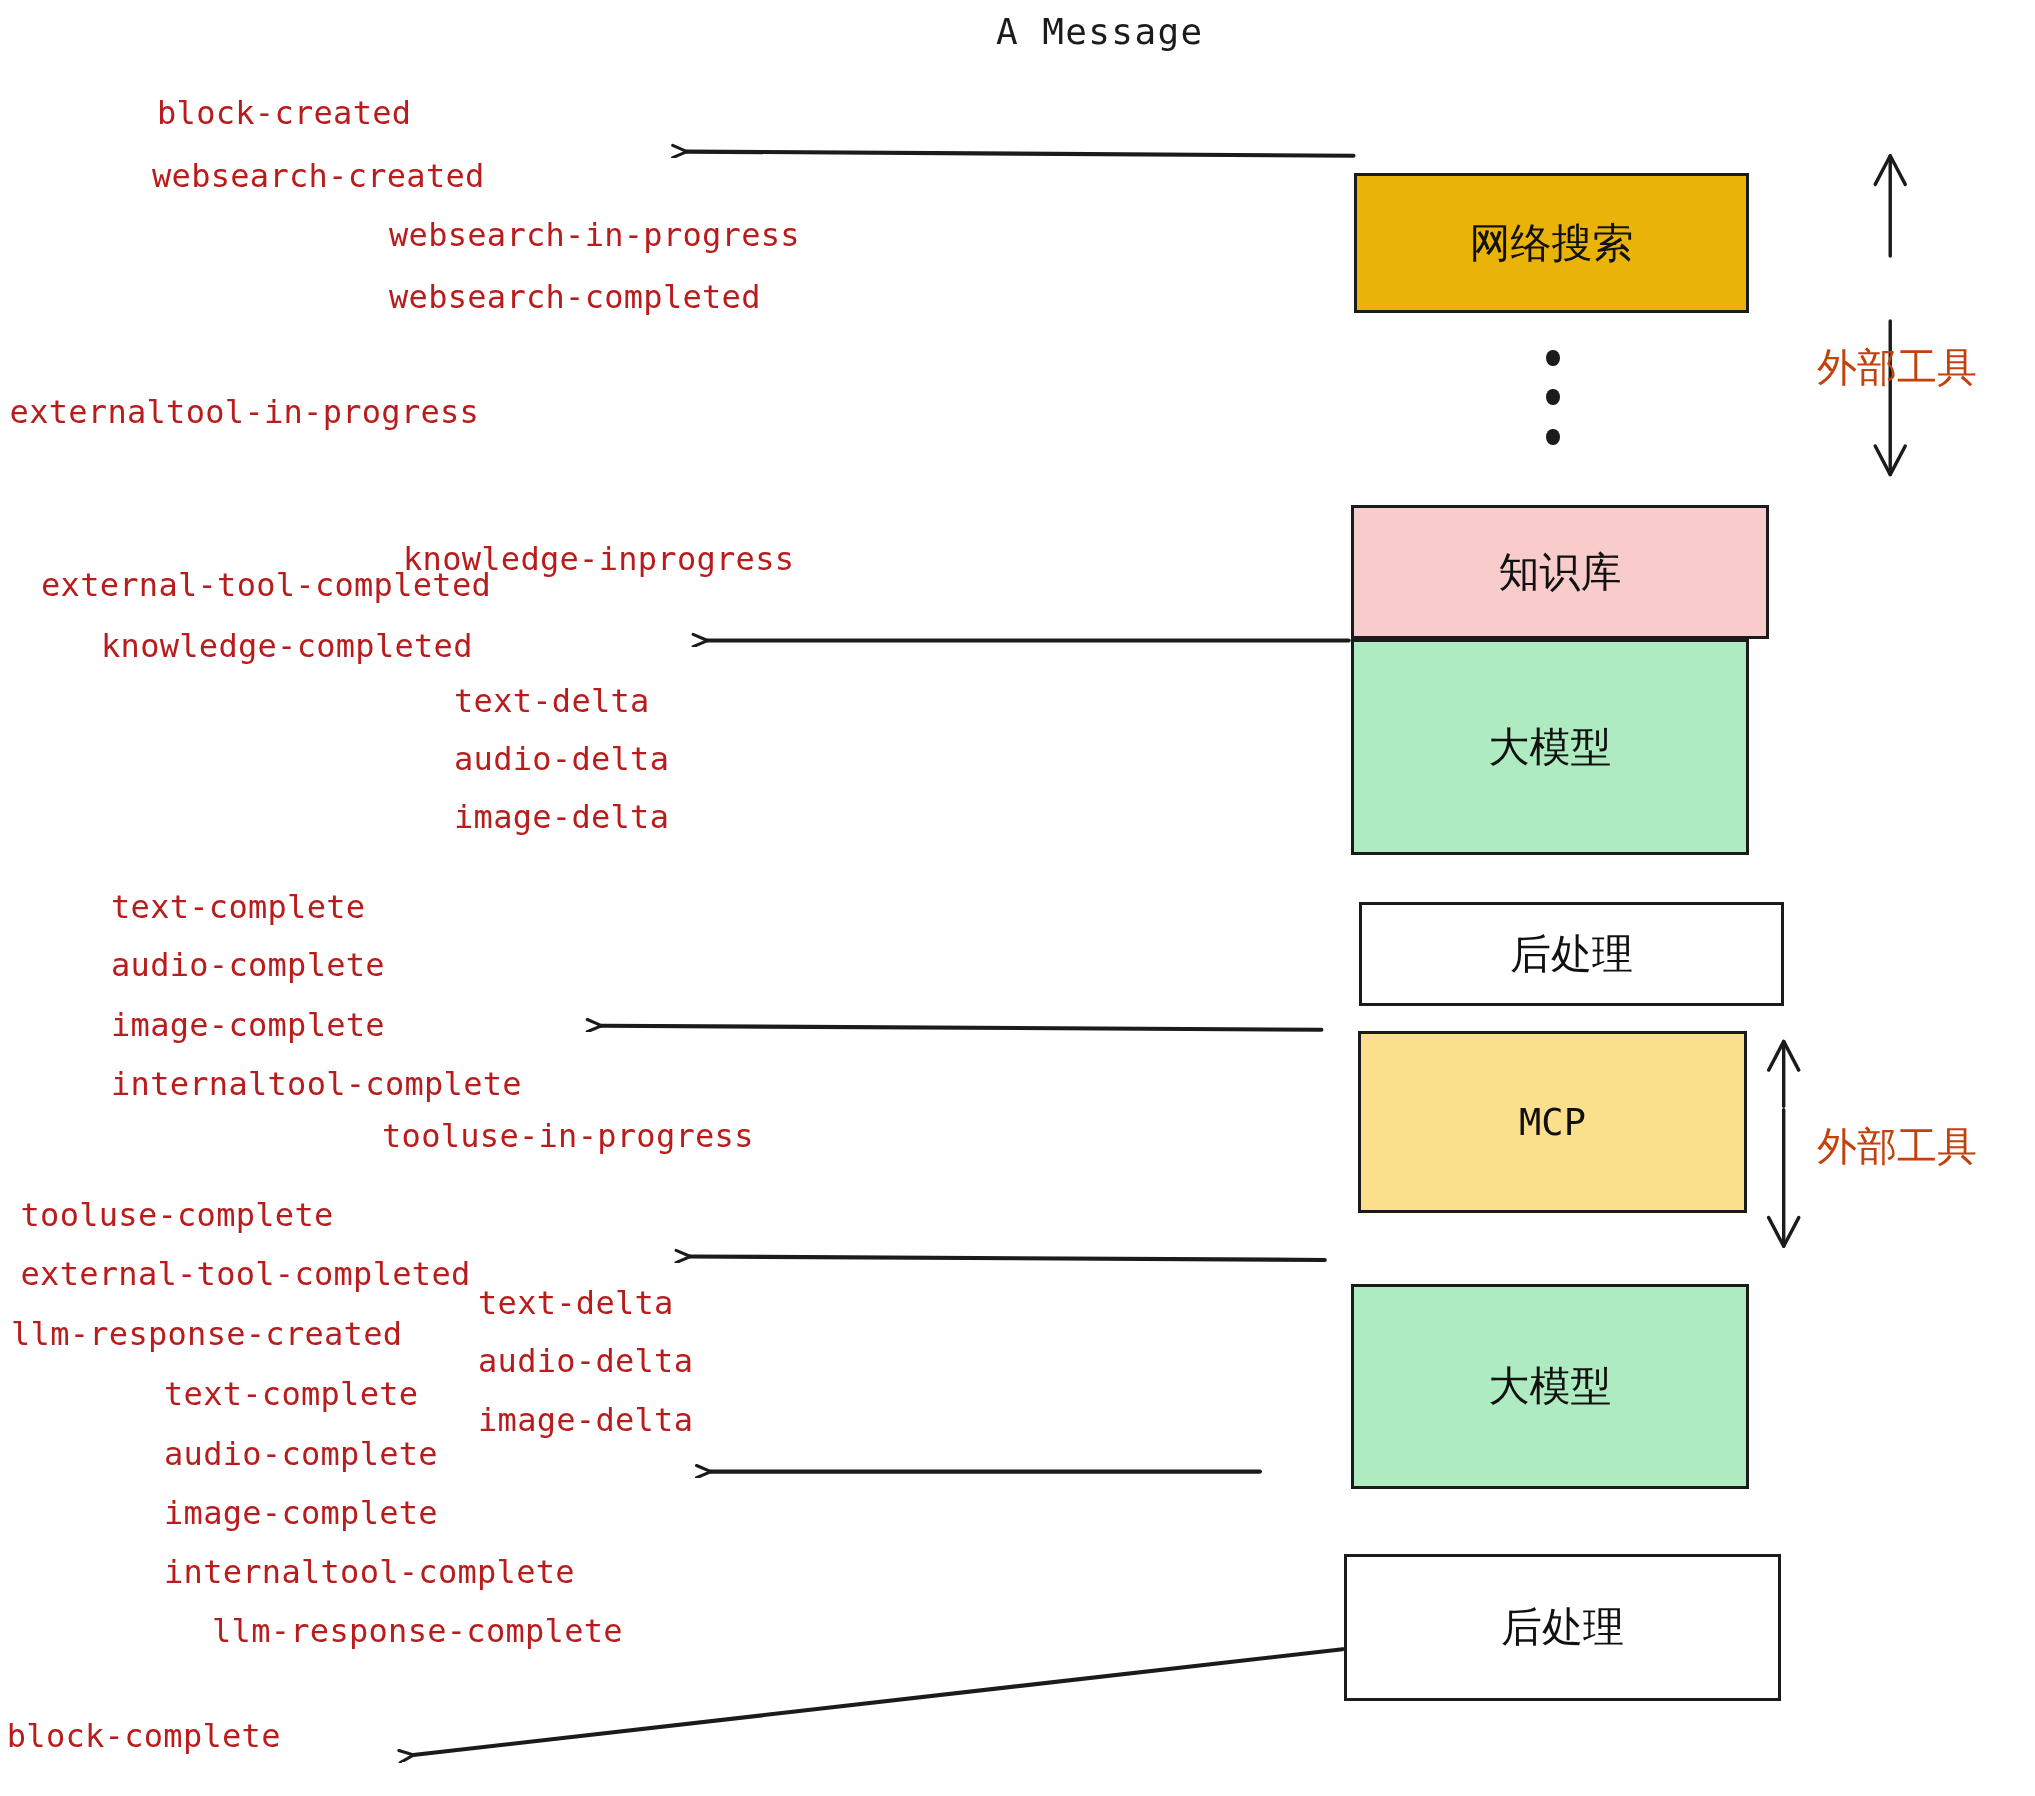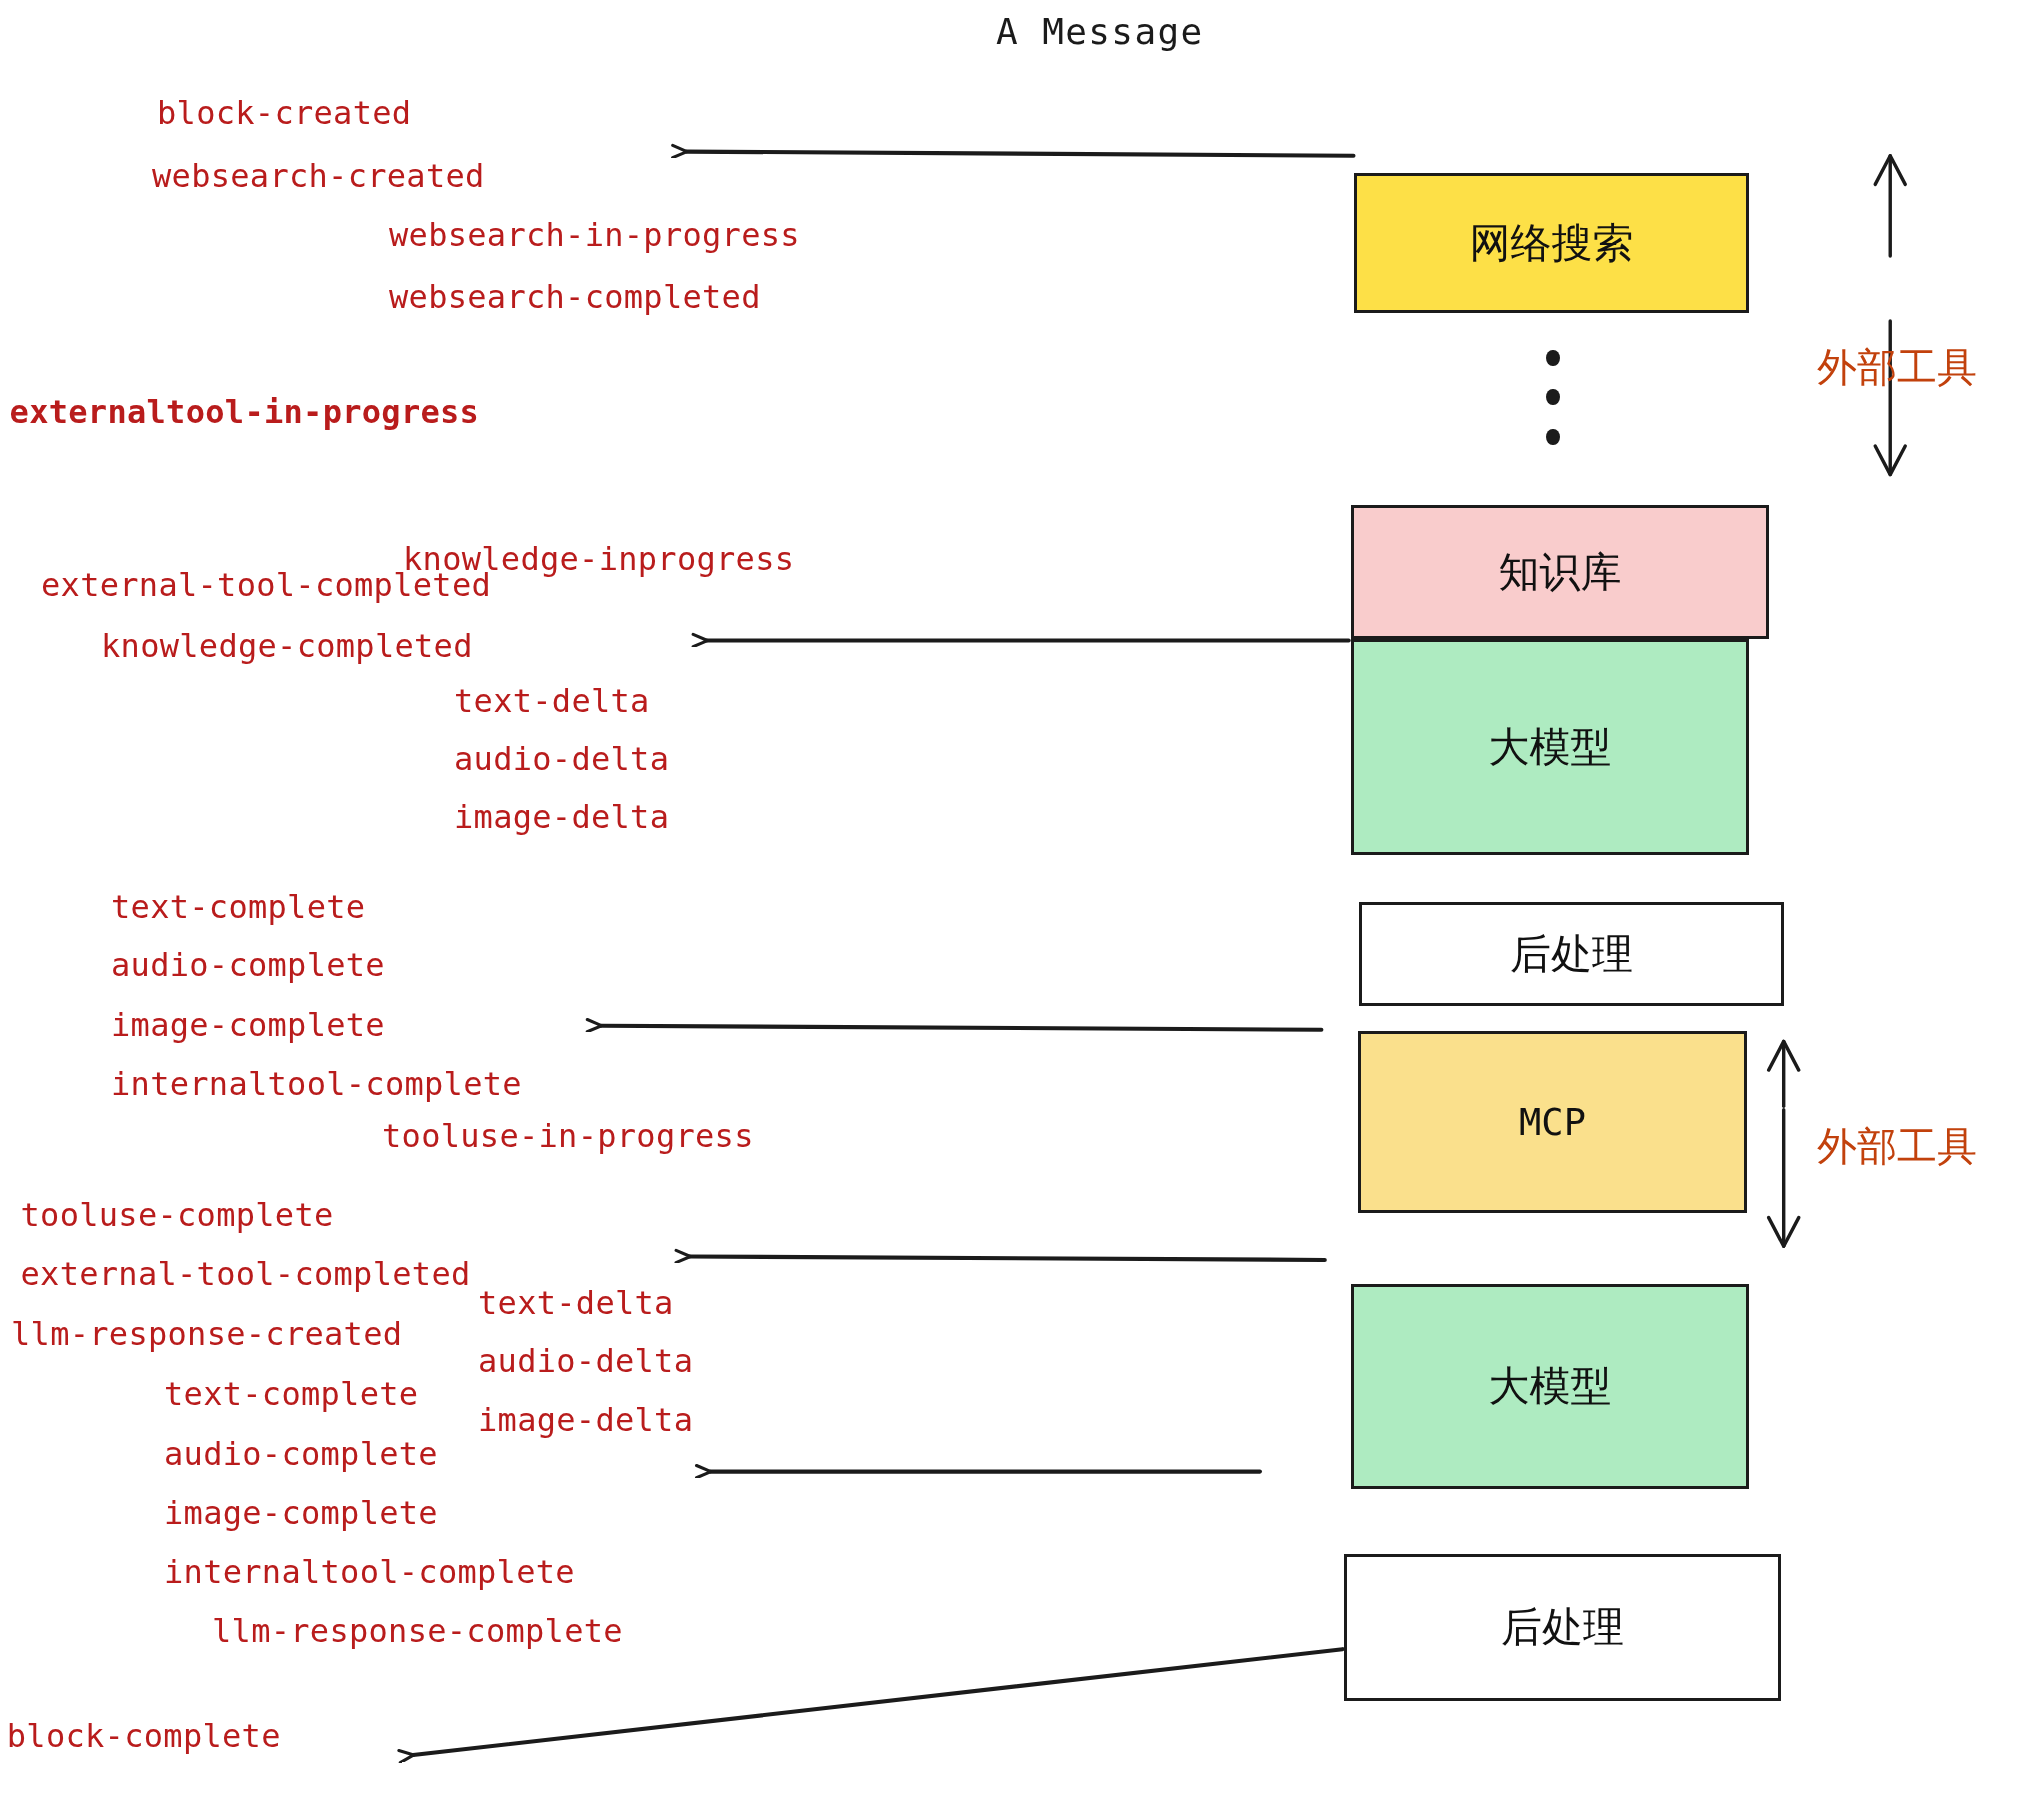--- a/index.html
+++ b/index.html
@@ -59,21 +59,21 @@
           <path d="M 2590,1567 L 2612,1525 L 2634,1567" fill="none" stroke="#1b1b1b" stroke-width="5" stroke-linecap="round" stroke-linejoin="round"></path>
         </g>
         <g>
           <line x1="2612" y1="1625" x2="2612" y2="1825" stroke="#1b1b1b" stroke-width="5"></line>
           <path d="M 2590,1783 L 2612,1825 L 2634,1783" fill="none" stroke="#1b1b1b" stroke-width="5" stroke-linecap="round" stroke-linejoin="round"></path>
         </g>
       </g>
   </svg>
 
   <div id="boxes-layer">
-      <div class="box" style="left: 1354px; top: 173px; width: 395px; height: 140px; background: #fde047;">
+      <div class="box" style="left: 1354px; top: 173px; width: 395px; height: 140px; background: #eab308;">
         <span>网络搜索</span>
       </div>
       <div class="box" style="left: 1351px; top: 505px; width: 418px; height: 134px; background: rgb(249, 204, 204);">
         <span>知识库</span>
       </div>
       <div class="box" style="left: 1351px; top: 639px; width: 398px; height: 216px; background: rgb(174, 235, 193);">
         <span>大模型</span>
       </div>
       <div class="box" style="left: 1359px; top: 902px; width: 425px; height: 104px; background: rgb(255, 255, 255);">
         <span>后处理</span>
@@ -86,21 +86,21 @@
       </div>
       <div class="box" style="left: 1344px; top: 1554px; width: 437px; height: 147px; background: rgb(255, 255, 255);">
         <span>后处理</span>
       </div>
     </div>
   <div id="events-layer">
       <div class="ev" style="left: 157px; top: 97px;">block-created</div>
       <div class="ev" style="left: 152px; top: 160px;">websearch-created</div>
       <div class="ev" style="left: 389px; top: 219px;">websearch-in-progress</div>
       <div class="ev" style="left: 389px; top: 281px;">websearch-completed</div>
-      <div class="ev" style="left: 9.6px; top: 396px; font-weight: bold;">externaltool-in-progress</div>
+      <div class="ev" style="left: 9.6px; top: 396px;">externaltool-in-progress</div>
       <div class="ev" style="left: 403px; top: 543px;">knowledge-inprogress</div>
       <div class="ev" style="left: 41px; top: 569px;">external-tool-completed</div>
       <div class="ev" style="left: 101px; top: 630px;">knowledge-completed</div>
       <div class="ev" style="left: 454px; top: 685px;">text-delta</div>
       <div class="ev" style="left: 454px; top: 743px;">audio-delta</div>
       <div class="ev" style="left: 454px; top: 801px;">image-delta</div>
       <div class="ev" style="left: 111px; top: 891px;">text-complete</div>
       <div class="ev" style="left: 111px; top: 949px;">audio-complete</div>
       <div class="ev" style="left: 111px; top: 1009px;">image-complete</div>
       <div class="ev" style="left: 111px; top: 1068px;">internaltool-complete</div>

